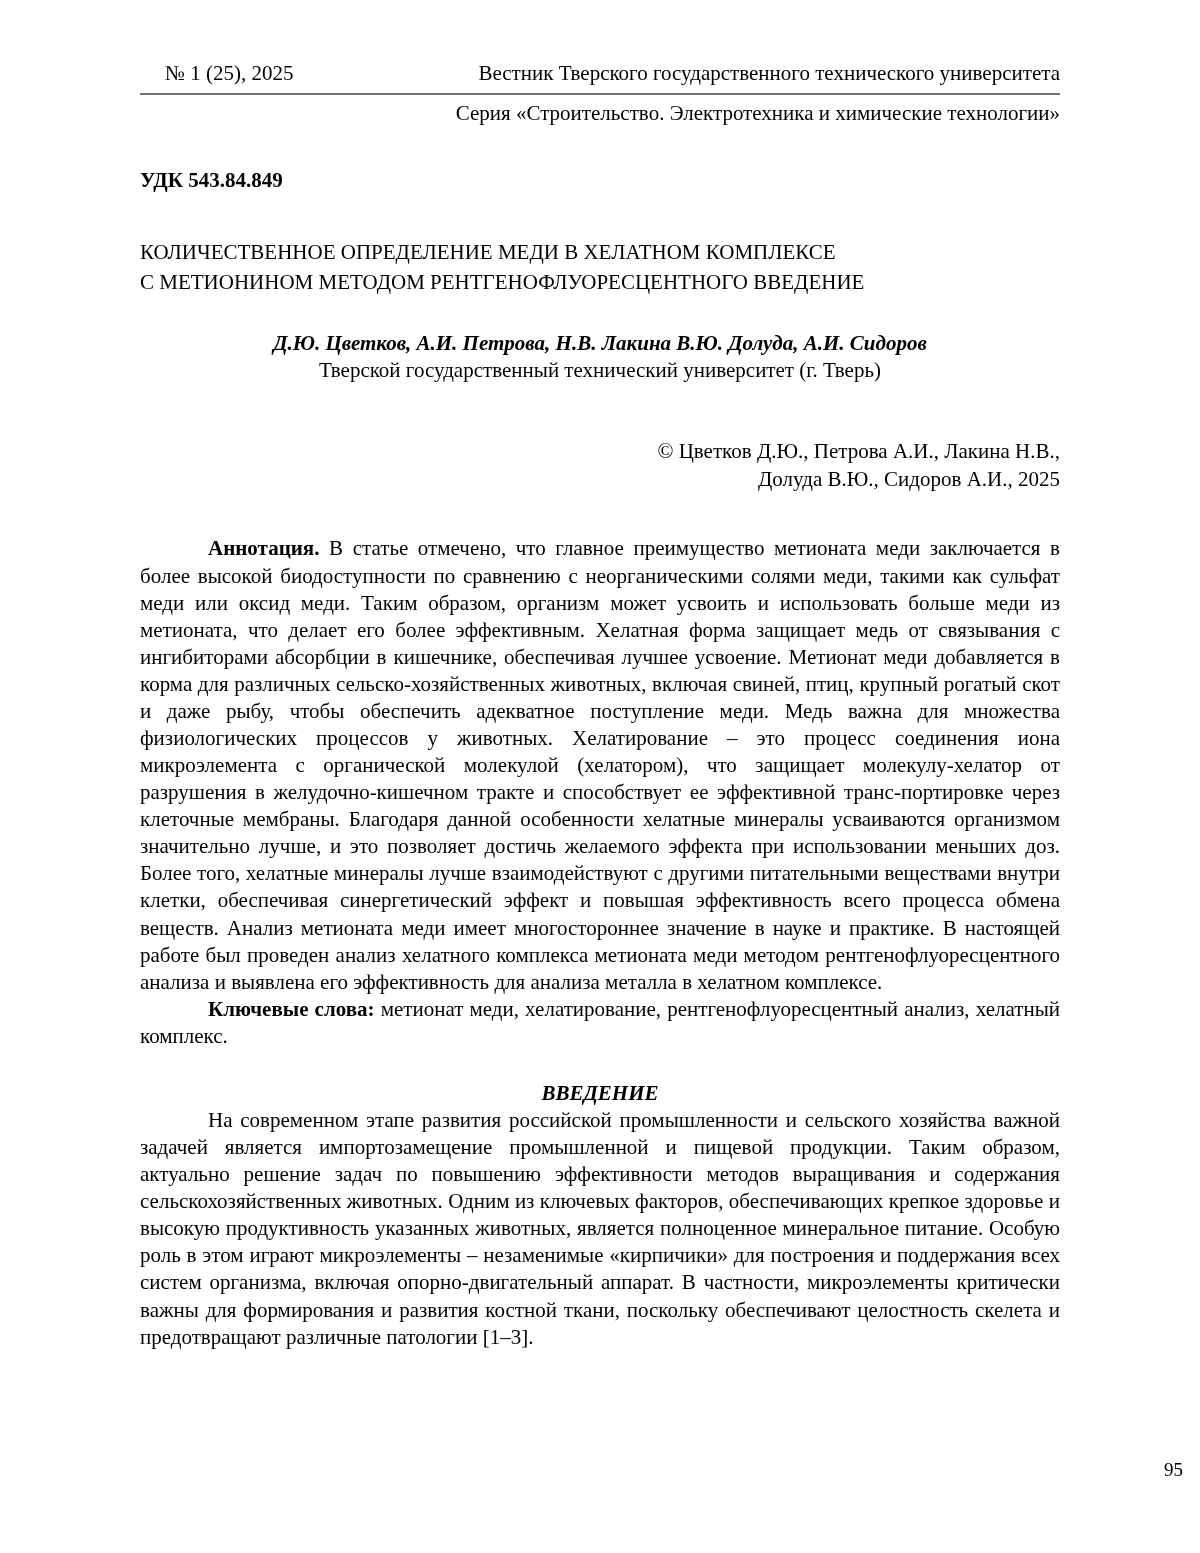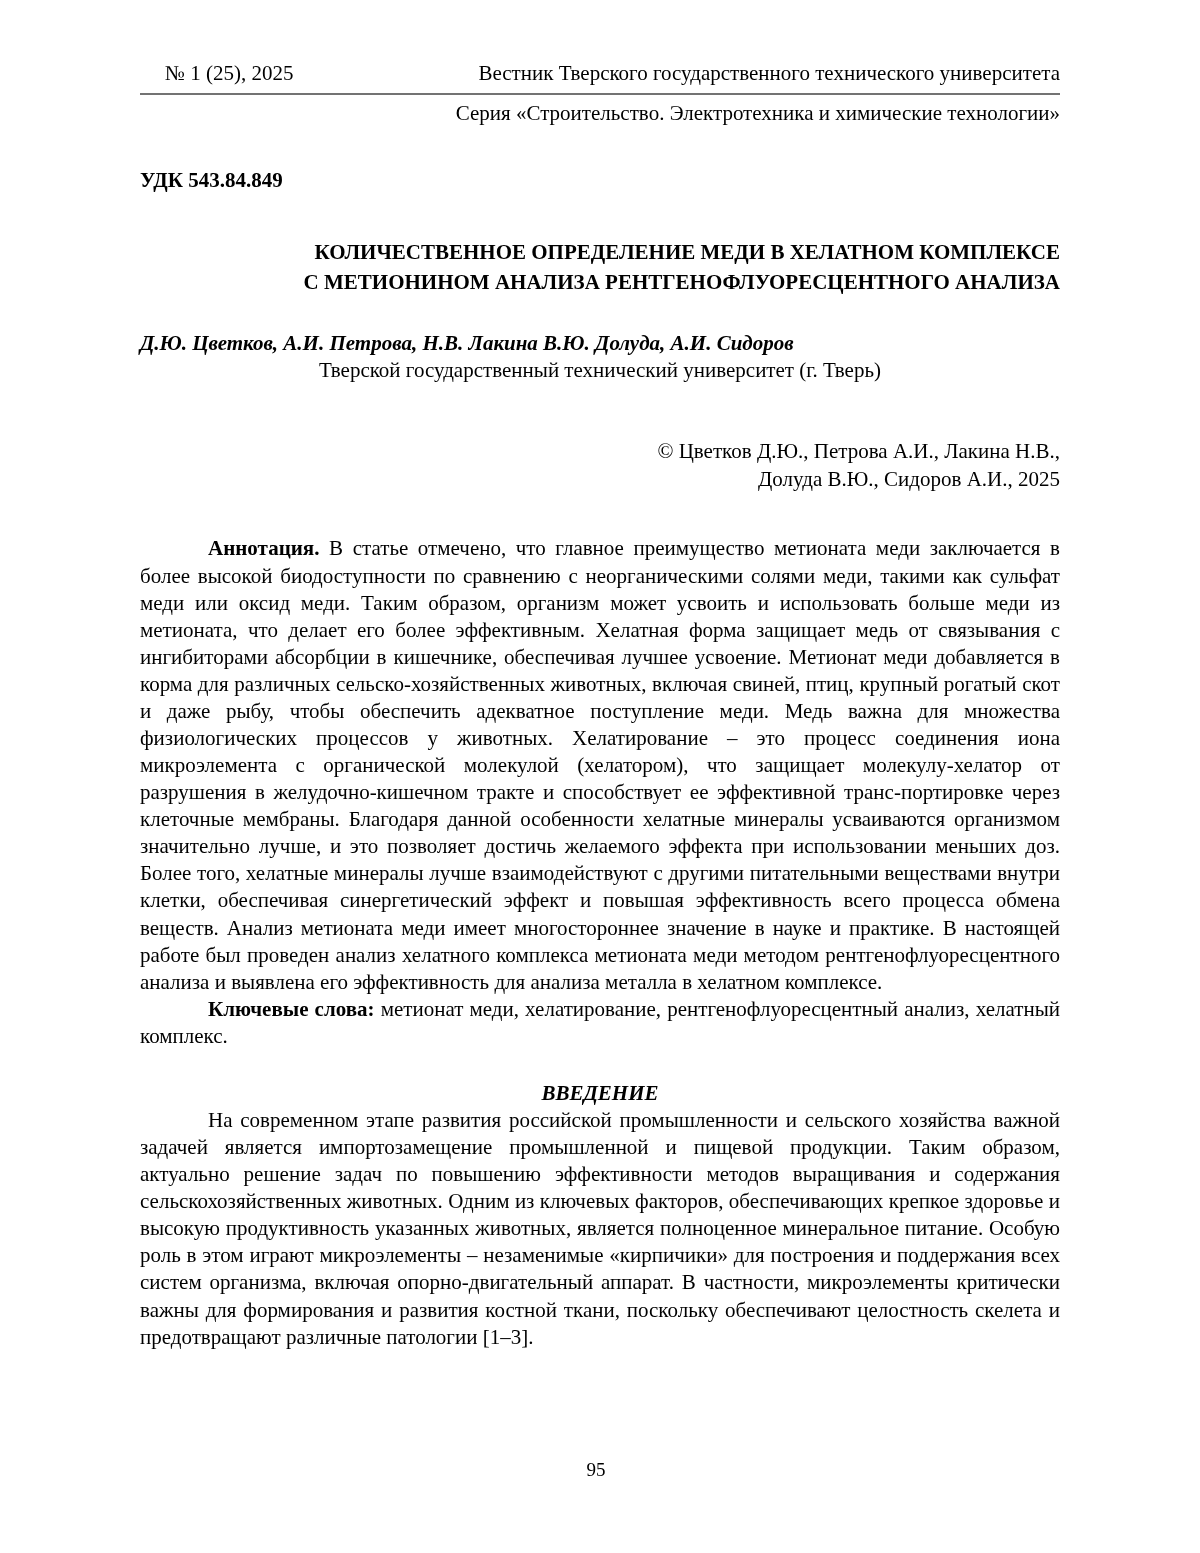--- a/index.html
+++ b/index.html
@@ -37,27 +37,28 @@
     margin-top: 5px;
   }
   
   .udc {
     margin-top: 40px;
     font-weight: bold;
   }
   
   .article-title {
     margin-top: 44px;
-    text-align: right;
-    font-weight: bold;
+    text-align: left;
+    font-weight: normal;
     line-height: 1.42;
   }
   
   .authors {
     margin-top: 32px;
+    text-align: center;
     font-weight: bold;
     font-style: italic;
   }
   .affiliation {
     text-align: center;
   }
   
   .copyright {
     margin-top: 54px;
     text-align: right;
@@ -82,42 +83,42 @@
   .section-heading {
     margin-top: 30px;
     text-align: center;
     font-weight: bold;
     font-style: italic;
   }
   
   .page-number {
     position: absolute;
     left: 0;
-    right: 8px;
+    right: 17px;
     top: 1458px;
-    text-align: center;
+    text-align: right;
     font-size: 19px;
   }
 </style>
 </head>
 <body>
 
 <div class="page">
 
   <div class="header-row">
     <span class="issue-number">№ 1 (25), 2025</span>
     <span class="journal-title">Вестник Тверского государственного технического университета</span>
   </div>
   <div class="series-line">Серия «Строительство. Электротехника и химические технологии»</div>
 
   <div class="udc">УДК 543.84.849</div>
 
   <div class="article-title">
     <div>КОЛИЧЕСТВЕННОЕ ОПРЕДЕЛЕНИЕ МЕДИ В ХЕЛАТНОМ КОМПЛЕКСЕ</div>
-    <div>С МЕТИОНИНОМ АНАЛИЗА РЕНТГЕНОФЛУОРЕСЦЕНТНОГО АНАЛИЗА</div>
+    <div>С МЕТИОНИНОМ МЕТОДОМ РЕНТГЕНОФЛУОРЕСЦЕНТНОГО ВВЕДЕНИЕ</div>
   </div>
 
   <div class="authors">Д.Ю. Цветков, А.И. Петрова, Н.В. Лакина В.Ю. Долуда, А.И. Сидоров</div>
   <div class="affiliation">Тверской государственный технический университет (г. Тверь)</div>
 
   <div class="copyright">
     <div>© Цветков Д.Ю., Петрова А.И., Лакина Н.В.,</div>
     <div>Долуда В.Ю., Сидоров А.И., 2025</div>
   </div>
 

